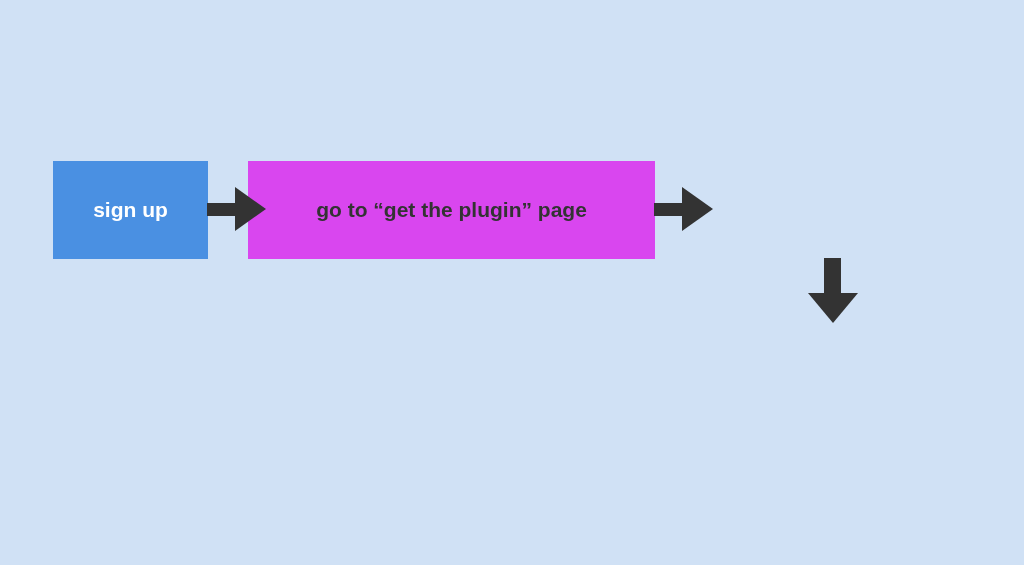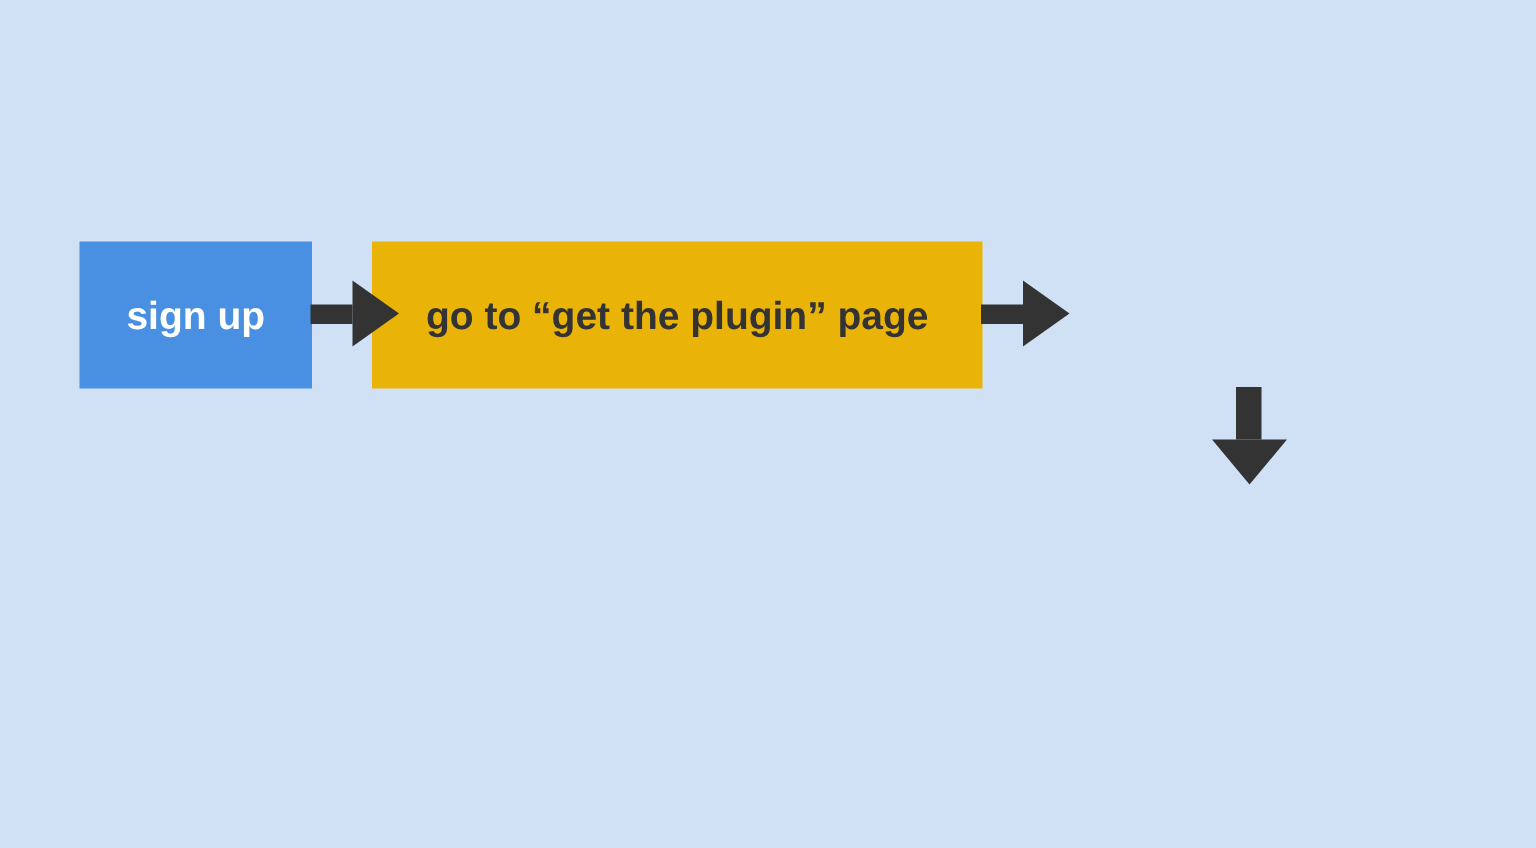--- a/index.html
+++ b/index.html
@@ -13,21 +13,21 @@
     position: relative;
     width: 1024px;
     height: 565px;
     overflow: hidden;
   }
   .node {
     position: absolute;
     display: flex;
     align-items: center;
     justify-content: center;
-    font-size: 26px;
+    font-size: 21px;
     font-weight: bold;
     text-align: center;
     z-index: 1;
     white-space: nowrap;
   }
   #node-signup      { left: 53px;  top: 161px; width: 155px; height: 98px; }
   #node-plugin-page { left: 248px; top: 161px; width: 407px; height: 98px; }
   #node-get-plugin  { left: 695px; top: 161px; width: 275px; height: 98px; }
   #node-how-to      { left: 53px;  top: 305px; width: 917px; height: 98px; }
 
@@ -57,21 +57,21 @@
 </style>
 </head>
 <body>
 
 <div class="canvas" style="background-color: rgb(208, 225, 245);">
 
   <div class="node" id="node-signup" style="background-color: rgb(74, 144, 226); color: rgb(255, 255, 255);">
     <span>sign up</span>
   </div>
 
-  <div class="node" id="node-plugin-page" style="background-color: #eab308; color: rgb(51, 51, 51);">
+  <div class="node" id="node-plugin-page" style="background-color: #d946ef; color: rgb(51, 51, 51);">
     <span>go to “get the plugin” page</span>
   </div>
 
 
 
   <div class="arrow-part shaft-h" id="arrow1-shaft" style="background-color: rgb(51, 51, 51);"></div>
   <div class="arrow-part head-right" id="arrow1-head" style="border-left-color: rgb(51, 51, 51);"></div>
 
   <div class="arrow-part shaft-h" id="arrow2-shaft" style="background-color: rgb(51, 51, 51);"></div>
   <div class="arrow-part head-right" id="arrow2-head" style="border-left-color: rgb(51, 51, 51);"></div>

